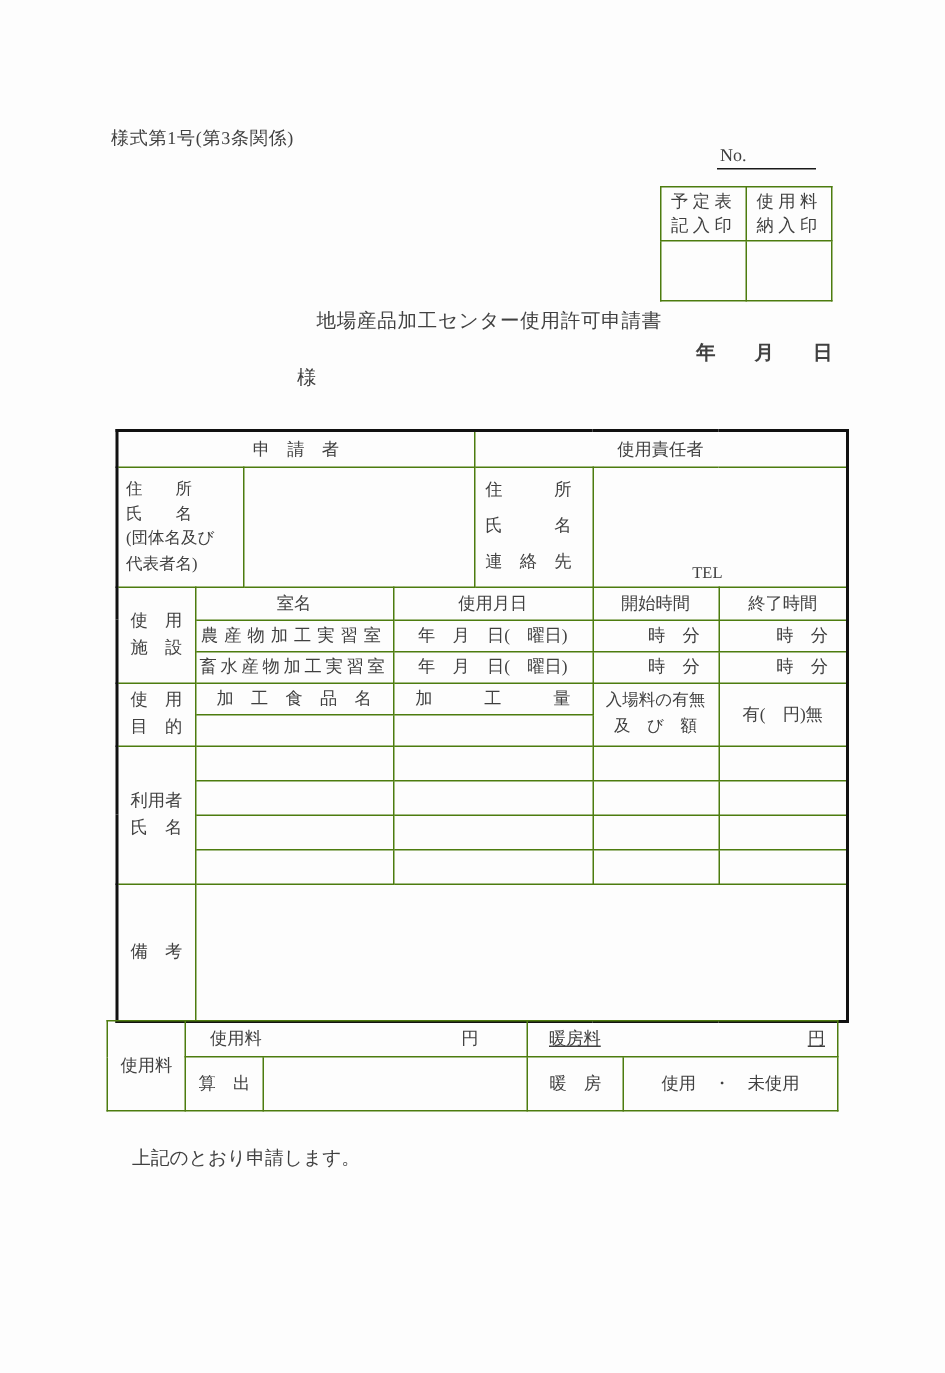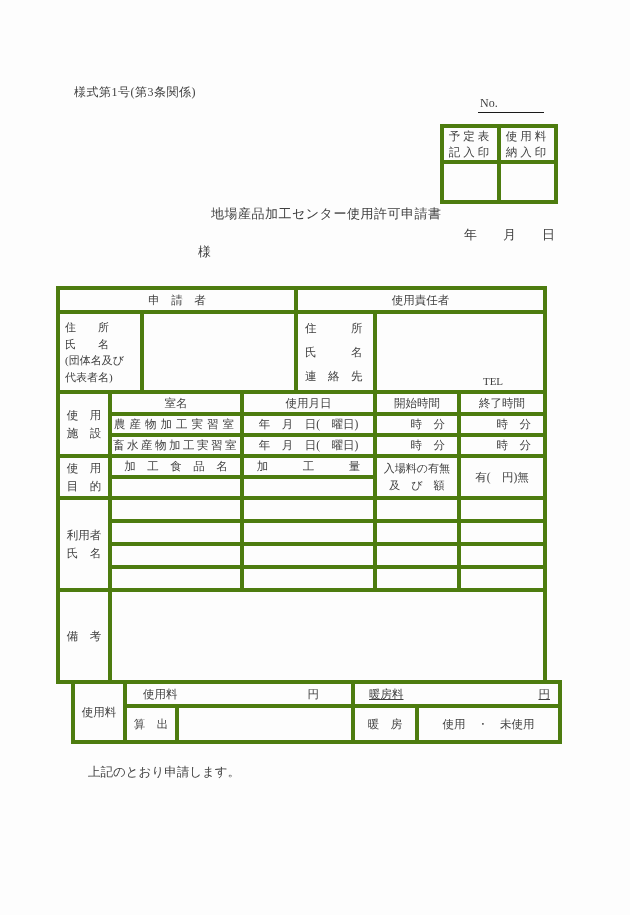--- a/index.html
+++ b/index.html
@@ -21,61 +21,61 @@
   .no-underline {
     display: inline-block;
     width: 66px;
     border-bottom: 1px solid #1a1a1a;
     padding-left: 2px;
     padding-bottom: 1px;
   }
 
   table { border-collapse: collapse; table-layout: fixed; }
   td {
-    border: 4px solid #4d7c0f;
+    border: 1px solid #4d7c0f;
     padding: 0;
     font-size: 11.5px;
     vertical-align: middle;
     overflow: hidden;
   }
 
   .stamp-table { left: 440px; top: 124px; width: 114px; }
   .stamp-table td {
     text-align: center;
     white-space: pre-line;
     line-height: 16px;
     letter-spacing: 3px;
     font-size: 11.5px;
   }
   .stamp-hdr-row td { height: 36px; }
   .stamp-empty-row td { height: 40px; }
 
   .title { left: 211px; top: 205px; font-size: 13px; letter-spacing: 0.5px; }
-  .date-line { left: 464px; top: 226px; font-size: 13px; }
+  .date-line { left: 464px; top: 226px; font-size: 13px; font-weight: bold; }
   .sama { left: 198px; top: 243px; font-size: 13px; }
   .note { left: 384px; top: 261px; font-size: 12.5px; }
 
-  .main-table { left: 56px; top: 286px; width: 487px; border: 2px solid #111; }
+  .main-table { left: 77px; top: 286px; width: 487px; border: 2px solid #111; }
   .fee-table { left: 71px; top: 680px; width: 487px; }
 
   .r-hd    { height: 24px; }
   .r-who   { height: 80px; }
   .r-sub   { height: 22px; }
   .r-fac   { height: 21px; }
   .r-pur   { height: 21px; }
   .r-usr   { height: 23px; }
   .r-rem   { height: 92px; margin-top: 20px; }
   .r-fee1  { height: 24px; }
   .r-fee2  { height: 36px; }
 
   .c { text-align: center; }
   .label-v { text-align: center; white-space: pre-line; line-height: 18px; }
   .who-label { text-align: left; white-space: pre-line; line-height: 16.5px; padding-left: 5px; font-size: 11px; }
   .resp-label { text-align: left; white-space: pre-line; line-height: 24px; padding-left: 7px; font-size: 11.5px; }
-  .tel-cell { vertical-align: bottom; text-align: center; padding-left: 66px; padding-bottom: 3px; font-size: 11px; }
+  .tel-cell { vertical-align: bottom; text-align: left; padding-left: 66px; padding-bottom: 3px; font-size: 11px; }
   .room1 { text-align: center; letter-spacing: 4px; }
   .room2 { text-align: center; letter-spacing: 2.5px; }
   .time-cell { text-align: right; padding-right: 12px; }
   .adm-label { text-align: center; white-space: pre-line; line-height: 17px; font-size: 11px; }
   .flex-row {
     display: flex;
     align-items: center;
     justify-content: space-between;
     height: 100%;
   }

